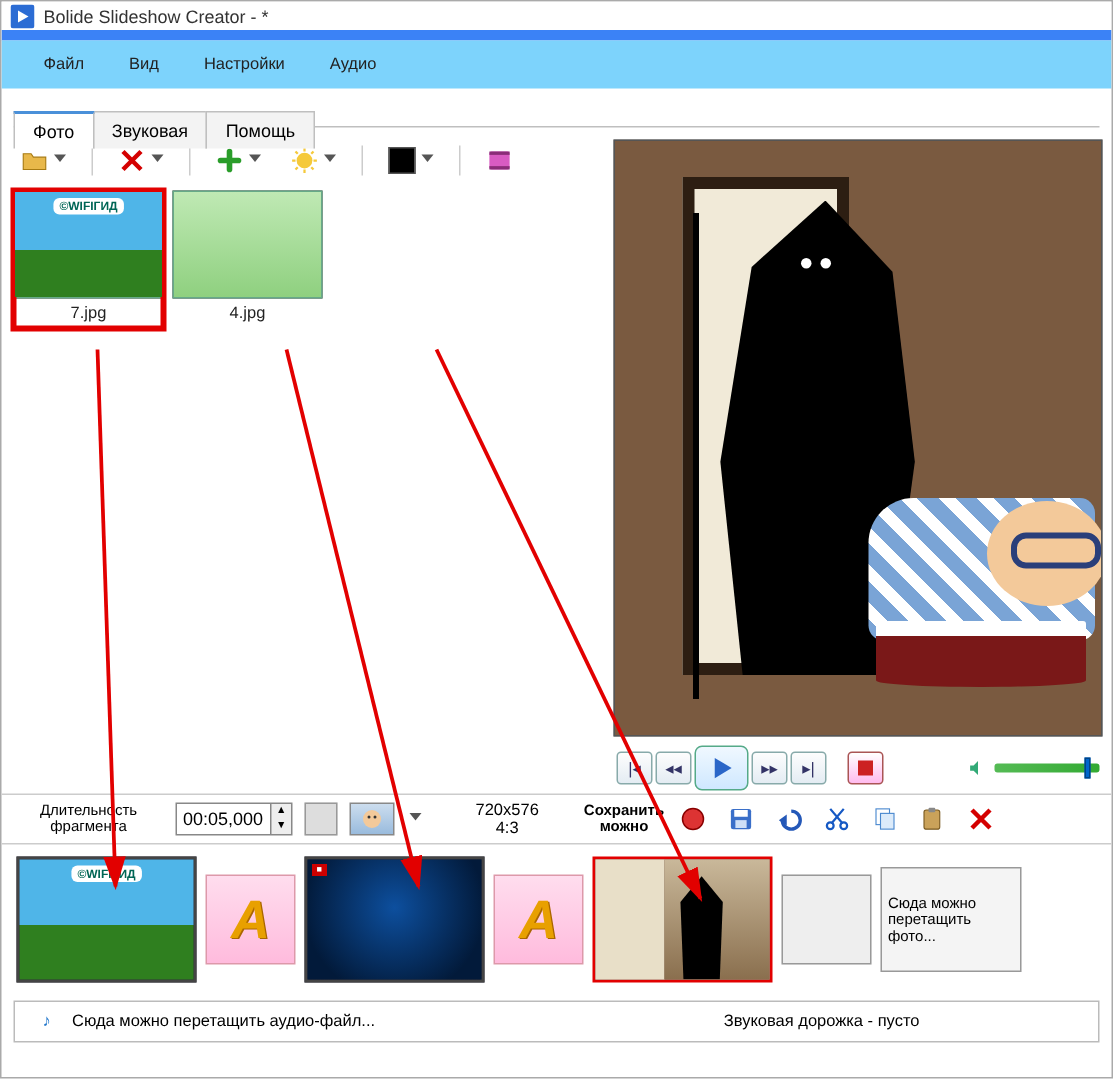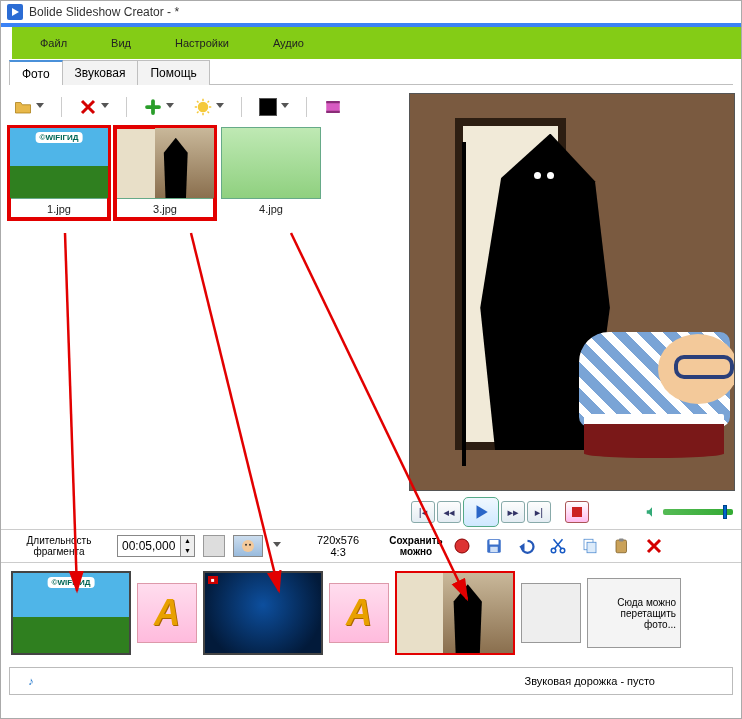--- a/index.html
+++ b/index.html
@@ -1,26 +1,26 @@
 <!DOCTYPE html>
 <html><head>
 <meta charset="utf-8">
 <style>
   * { box-sizing: border-box; margin: 0; padding: 0; }
   body { font-family: Tahoma, Arial, sans-serif; font-size: 11px; background: #fff; width: 742px; height: 719px; overflow: hidden; position: relative; border: 1px solid #aaa; }
   
-  .titlebar { display: flex; align-items: center; height: 26px; padding: 0 6px; background: #fff; border-bottom: 4px solid #3b82f6; }
+  .titlebar { display: flex; align-items: center; height: 26px; padding: 0 6px; background: #fff; border-bottom: 7px solid #3b82f6; }
   .titlebar .app-icon { width: 16px; height: 16px; margin-right: 6px; display:flex; align-items:center; justify-content:center;}
   .titlebar .title { font-size: 12px; color: #333; }
 
-  .menubar { display: flex; gap: 28px; padding: 6px 20px; background: #84cc16; margin-left: 11px; }
+  .menubar { display: flex; gap: 14px; padding: 6px 20px; background: #7dd3fc; }
   .menubar .mitem { padding: 4px 8px; color: #222; cursor: default; }
 
   .tabs { display: flex; border-bottom: 1px solid #bfbfbf; margin: 0 8px 4px 8px; }
-  .tabs .tab { padding: 5px 12px 4px 12px; border: 1px solid #bfbfbf; border-bottom: none; background: #f3f3f3; margin-right: -1px; font-size: 12px; position: relative; top: 1px;}
+  .tabs .tab { padding: 5px 12px 4px 12px; border: 1px solid #bfbfbf; border-bottom: none; background: #f3f3f3; margin-right: -1px; font-size: 12px; position: relative; top: 15px;}
   .tabs .tab.active { background: #fff; border-top: 2px solid #4a90d9; z-index: 2; }
 
   .workarea { display: flex; height: 440px; }
   .leftpane { width: 406px; padding: 4px 8px; }
   .rightpane { flex: 1; padding: 4px 6px 4px 2px; }
 
   .toolbar-a { display: flex; align-items: center; gap: 10px; padding: 2px 0 6px 0; }
   .tb-btn { display: flex; align-items: center; gap: 2px; padding: 2px 4px; border: 1px solid transparent; border-radius: 2px; }
   .drop { width: 8px; height: 8px; border-left: 4px solid transparent; border-right: 4px solid transparent; border-top: 5px solid #555; margin-left: 2px; }
   .vsep { width: 1px; height: 20px; background: #ccc; margin: 0 2px; }
@@ -52,21 +52,21 @@
   .reslabel { font-size:11px; text-align:center; line-height:12px;}
   .save-col { font-size:10px; text-align:center; line-height:11px; font-weight:bold;}
   .mid-icons { display:flex; gap:10px; align-items:center;}
   .mi { width:22px; height:22px; display:flex; align-items:center; justify-content:center; font-size:16px;}
 
   .timeline { display:flex; align-items:center; gap:6px; padding:8px 10px; border-top:1px solid #ccc; overflow:hidden;}
   .tl-thumb { width:120px; height:84px; border:2px solid #444; background:#223; display:flex; align-items:center; justify-content:center; flex-shrink:0;}
   .tl-trans { width:60px; height:60px; background:linear-gradient(#fde,#fbd); border:1px solid #d9a; display:flex; align-items:center; justify-content:center; flex-shrink:0;}
   .tl-trans span { font-size:36px; font-weight:bold; color:#e8a000; font-style:italic; text-shadow:1px 1px 0 #a60;}
   .tl-empty { width:60px; height:60px; border:1px solid #999; background:#eee; flex-shrink:0;}
-  .tl-drop { width:94px; height:70px; border:1px solid #999; background:#f4f4f4; display:flex; align-items:center; justify-content:center; text-align:right; font-size:10px; padding:4px; flex-shrink:0;}
+  .tl-drop { width:94px; height:70px; border:1px solid #999; background:#f4f4f4; display:flex; align-items:center; justify-content:center; text-align:left; font-size:10px; padding:4px; flex-shrink:0;}
   .tl-thumb.red { border-color:#e20000;}
 
   .audiobar { display:flex; align-items:center; gap:10px; padding:6px 14px; border:1px solid #bbb; margin:4px 8px; font-size:11px;}
   .note-ico { width:14px; height:14px; display:inline-flex; align-items:center; justify-content:center; color:#27c;}
 
   
   .arrows { position:absolute; top:0; left:0; width:742px; height:719px; pointer-events:none; }
 
   
   .cartoon1 { width:100%; height:100%; background: linear-gradient(180deg,#4fb5e8 55%, #2f7f1f 55%); position:relative;}
@@ -175,32 +175,21 @@
       </div>
     </div>
 
     <div class="thumb-grid">
       <div class="thumb-item sel">
         <div class="thumb-box">
             <div class="cartoon1">
               <span class="logo">©WIFIГИД</span>
             </div>
           </div>
-        <div class="thumb-caption">1.jpg</div>
-      </div>
-      <div class="thumb-item sel">
-        <div class="thumb-box">
-            <div class="cartoon3">
-              <div class="door"></div>
-              <div class="room">
-                <div class="reaper"></div>
-              </div>
-            </div>
-          </div>
-        <div class="thumb-caption">3.jpg</div>
+        <div class="thumb-caption">7.jpg</div>
       </div>
       <div class="thumb-item">
         <div class="thumb-box">
             <div class="cartoon4"></div>
           </div>
         <div class="thumb-caption">4.jpg</div>
       </div>
     </div>
   </div>
 
@@ -349,22 +338,23 @@
       </div>
     </div>
   <div class="tl-empty"></div>
   <div class="tl-drop">
       <span>Сюда можно перетащить фото...</span>
     </div>
 </div>
 
 <div class="audiobar">
   <span class="note-ico">♪</span>
+  <span>Сюда можно перетащить аудио-файл...</span>
   <span style="flex:1"></span>
-  <span style="margin-right:63px;">Звуковая дорожка - пусто</span>
+  <span style="margin-right:105px;">Звуковая дорожка - пусто</span>
 </div>
 
 <svg class="arrows">
   <defs>
     <marker id="ah" markerWidth="10" markerHeight="10" refX="8" refY="3" orient="auto">
       <path d="M0,0 L9,3 L0,6 z" fill="#e20000"></path>
     </marker>
   </defs>
   <line x1="64" y1="232" x2="76" y2="590" stroke="#e20000" stroke-width="2.5" marker-end="url(#ah)"></line>
   <line x1="190" y1="232" x2="278" y2="590" stroke="#e20000" stroke-width="2.5" marker-end="url(#ah)"></line>

